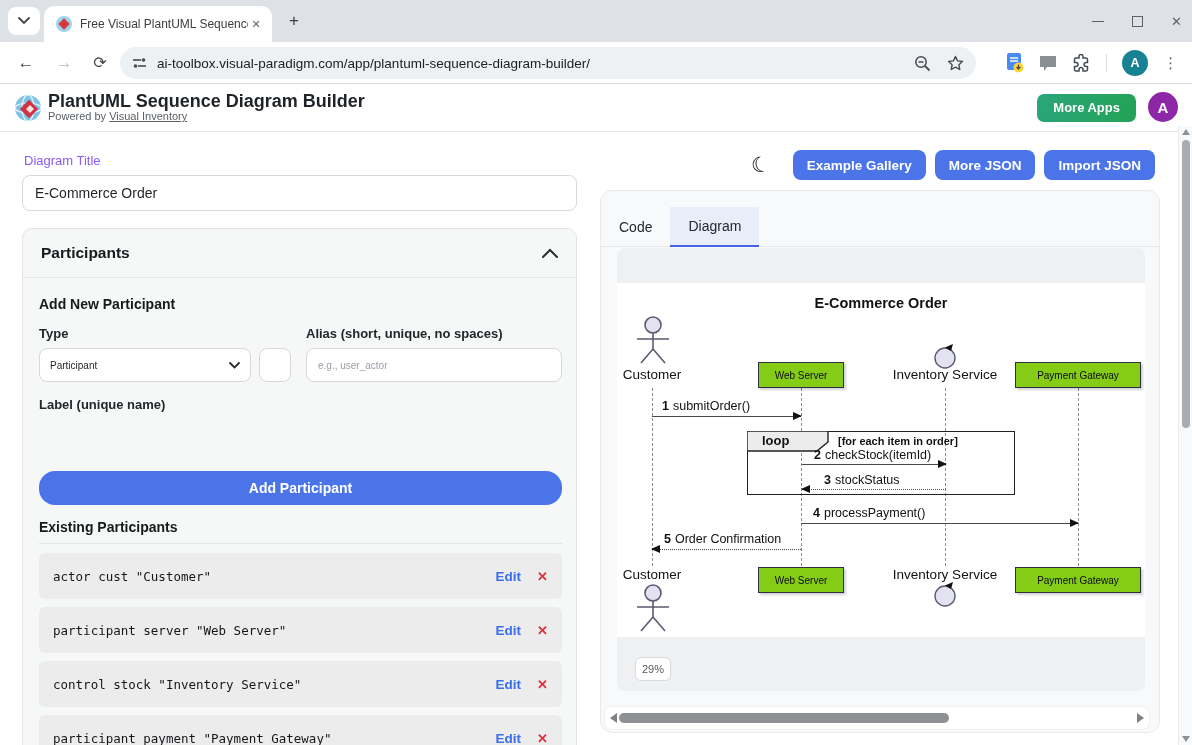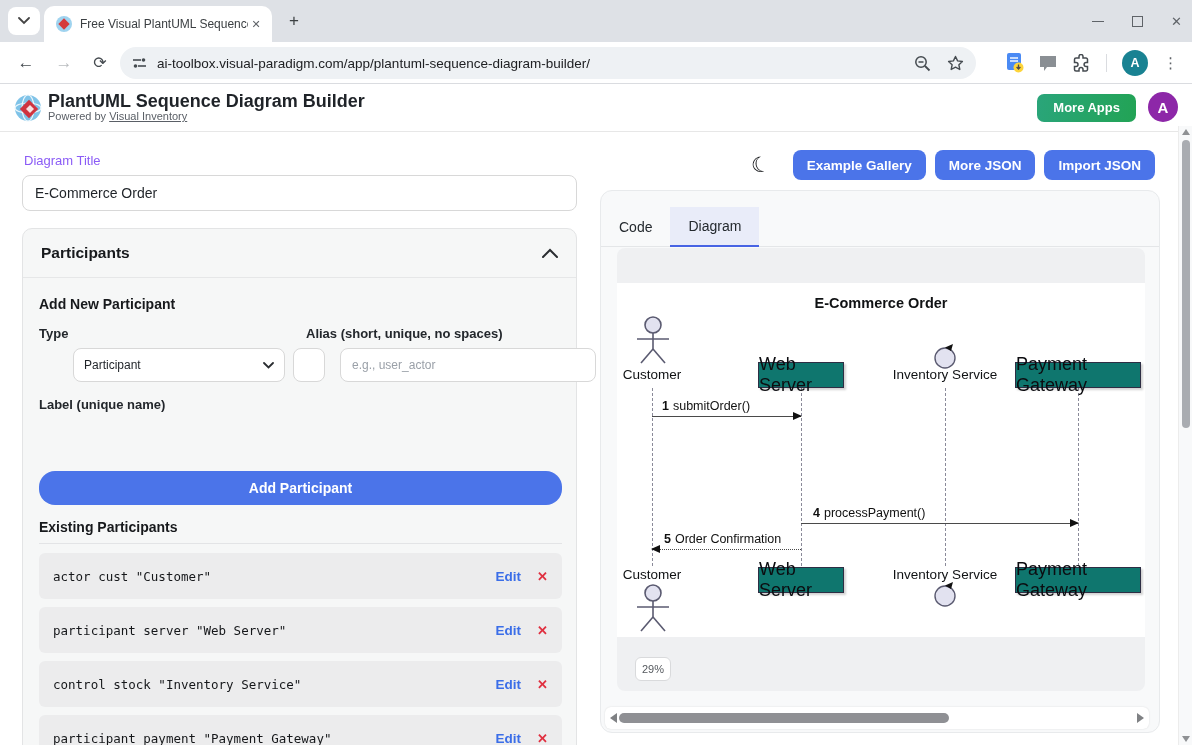--- a/index.html
+++ b/index.html
@@ -45,21 +45,21 @@
 
   
   .dt-label { left:24px; top:21px; font-size:13px; color:#8b5cf6; }
   .dt-input { left:22px; top:43px; width:555px; height:36px; border:1px solid #d8d8d8; border-radius:8px; padding:0 12px; font-size:14px; color:#1f2328; font-family:"Liberation Sans",sans-serif; background:#fff; }
   .pcard { left:22px; top:96px; width:555px; height:604px; background:#f6f7f7; border:1px solid #e3e4e5; border-radius:10px; }
   .pcard-head { position:absolute; left:0; top:0; width:100%; height:49px; border-bottom:1px solid #e6e7e8; display:flex; align-items:center; padding:0 18px; }
   .pcard-head .t { font-size:15.5px; font-weight:bold; color:#17191c; }
   .chev-up { margin-left:auto; color:#2a2d31; }
   .sec-h { position:absolute; font-size:14px; font-weight:bold; color:#17191c; }
   .fld-l { position:absolute; font-size:13px; font-weight:bold; color:#23272c; }
-  .ctl { position:absolute; background:#fff; border:1px solid #d8d8d8; border-radius:8px; font-size:12px; color:#1f2328; font-family:"Liberation Sans",sans-serif;margin-left:34px; }
+  .ctl { position:absolute; background:#fff; border:1px solid #d8d8d8; border-radius:8px; font-size:10px; color:#1f2328; font-family:"Liberation Sans",sans-serif; }
   .sel { padding:0 10px; display:flex; align-items:center; }
   .sel .sv { flex:1; }
   .ph { color:#9aa0a8 !important; }
   .addbtn { position:absolute; left:16px; top:242px; width:523px; height:34px; background:#4b74e9; border:none; border-radius:16px; color:#fff; font-size:14px; font-weight:bold; }
   .ex-div { position:absolute; left:16px; top:314px; width:523px; border-top:1px solid #e3e4e6; }
   .prow { position:absolute; left:16px; width:523px; height:46px; background:#ececed; border-radius:6px; display:flex; align-items:center; padding:0 14px; }
   .prow code { font-family:"DejaVu Sans Mono",monospace; font-size:12.5px; color:#15171a; }
   .prow .edit { margin-left:auto; color:#3b6ee8; font-size:13.5px; font-weight:bold; }
   .prow .rm { margin-left:16px; color:#e03040; font-size:13px; font-weight:bold; }
 
@@ -76,21 +76,21 @@
   .canvas { position:absolute; left:0; top:35px; width:528px; height:354px; background:#fff; }
   .zoombadge { position:absolute; left:18px; top:409px; width:36px; height:24px; background:#fff; border:1px solid #d9dadc; border-radius:6px; font-size:11px; color:#55595e; display:flex; align-items:center; justify-content:center; }
   .hscroll { position:absolute; left:4px; top:516px; width:544px; height:22px; background:#fff; border-radius:6px; box-shadow:0 0 2px rgba(0,0,0,.12); }
   .hs-thumb { position:absolute; left:14px; top:6px; width:330px; height:10px; background:#8f9094; border-radius:5px; }
   .hs-arrow { position:absolute; top:6px; width:0; height:0; }
   .hs-left { left:5px; border-top:5px solid transparent; border-bottom:5px solid transparent; border-right:7px solid #7f8184; }
   .hs-right { right:5px; border-top:5px solid transparent; border-bottom:5px solid transparent; border-left:7px solid #7f8184; }
 
   
   .dg-title { position:absolute; left:0; top:12px; width:100%; text-align:center; font-size:14.5px; font-weight:bold; color:#101214; }
-  .pbox { position:absolute; height:26px; background:#0f766e; border:1px solid #2e2e44; box-shadow:2px 2px 2px rgba(0,0,0,.18); font-size:18px; color:#0c0c10; display:flex; align-items:center; justify-content:center; }
+  .pbox { position:absolute; height:26px; background:#84cc16; border:1px solid #2e2e44; box-shadow:2px 2px 2px rgba(0,0,0,.18); font-size:10px; color:#0c0c10; display:flex; align-items:center; justify-content:center; }
   .pname { position:absolute; font-size:13.5px; color:#101214; text-align:center; }
   .ll { position:absolute; top:105px; height:178px; border-left:1px dashed #8a8a99; }
   .mline { position:absolute; border-top:1.3px solid #4a4a4a; }
   .mline.dot { border-top:1.3px dotted #4a4a4a; }
   .ah { position:absolute; width:0; height:0; top:-4.6px; }
   .ah.r { right:-1px; border-top:4px solid transparent; border-bottom:4px solid transparent; border-left:9px solid #111; }
   .ah.l { left:-1px; border-top:4px solid transparent; border-bottom:4px solid transparent; border-right:9px solid #111; }
   .mlabel { position:absolute; font-size:12.5px; color:#111; white-space:nowrap; }
   .mlabel b { margin-right:4px; }
   .loopbox { position:absolute; left:130px; top:148px; width:268px; height:64px; border:1.6px solid #222; }
@@ -292,20 +292,37 @@
         </svg>
         <div class="pname" style="left:272px; top:84px; width:112px;">Inventory Service</div>
 
         <div class="pbox" style="left:398px; top:79px; width:126px;">Payment Gateway</div>
 
         <div class="mlabel" style="left:45px; top:116px;"><b>1</b><span>submitOrder()</span></div>
         <div class="mline" style="left:35px; top:133px; width:149px;">
             <span class="ah r"></span>
           </div>
 
+        <div class="loopbox">
+          <svg class="loop-pent" width="82" height="21" viewBox="0 0 82 21">
+            <polygon points="0,0 81,0 81,11 70,20 0,20" fill="#ececec" stroke="#222" stroke-width="1.4"></polygon>
+          </svg>
+          <span class="loop-op">loop</span>
+          <span class="loop-cond">[for each item in order]</span>
+
+          <div class="mlabel" style="left:66px; top:16px;"><b>2</b><span>checkStock(itemId)</span></div>
+          <div class="mline" style="left:54px; top:32px; width:144px;">
+              <span class="ah r"></span>
+            </div>
+
+          <div class="mlabel" style="left:76px; top:41px;"><b>3</b><span>stockStatus</span></div>
+          <div class="mline dot" style="left:54px; top:57px; width:144px;">
+              <span class="ah l"></span>
+            </div>
+        </div>
 
         <div class="mlabel" style="left:196px; top:223px;"><b>4</b><span>processPayment()</span></div>
         <div class="mline" style="left:184px; top:240px; width:277px;">
             <span class="ah r"></span>
           </div>
 
         <div class="mlabel" style="left:47px; top:249px;"><b>5</b><span>Order Confirmation</span></div>
         <div class="mline dot" style="left:35px; top:266px; width:149px;">
             <span class="ah l"></span>
           </div>

